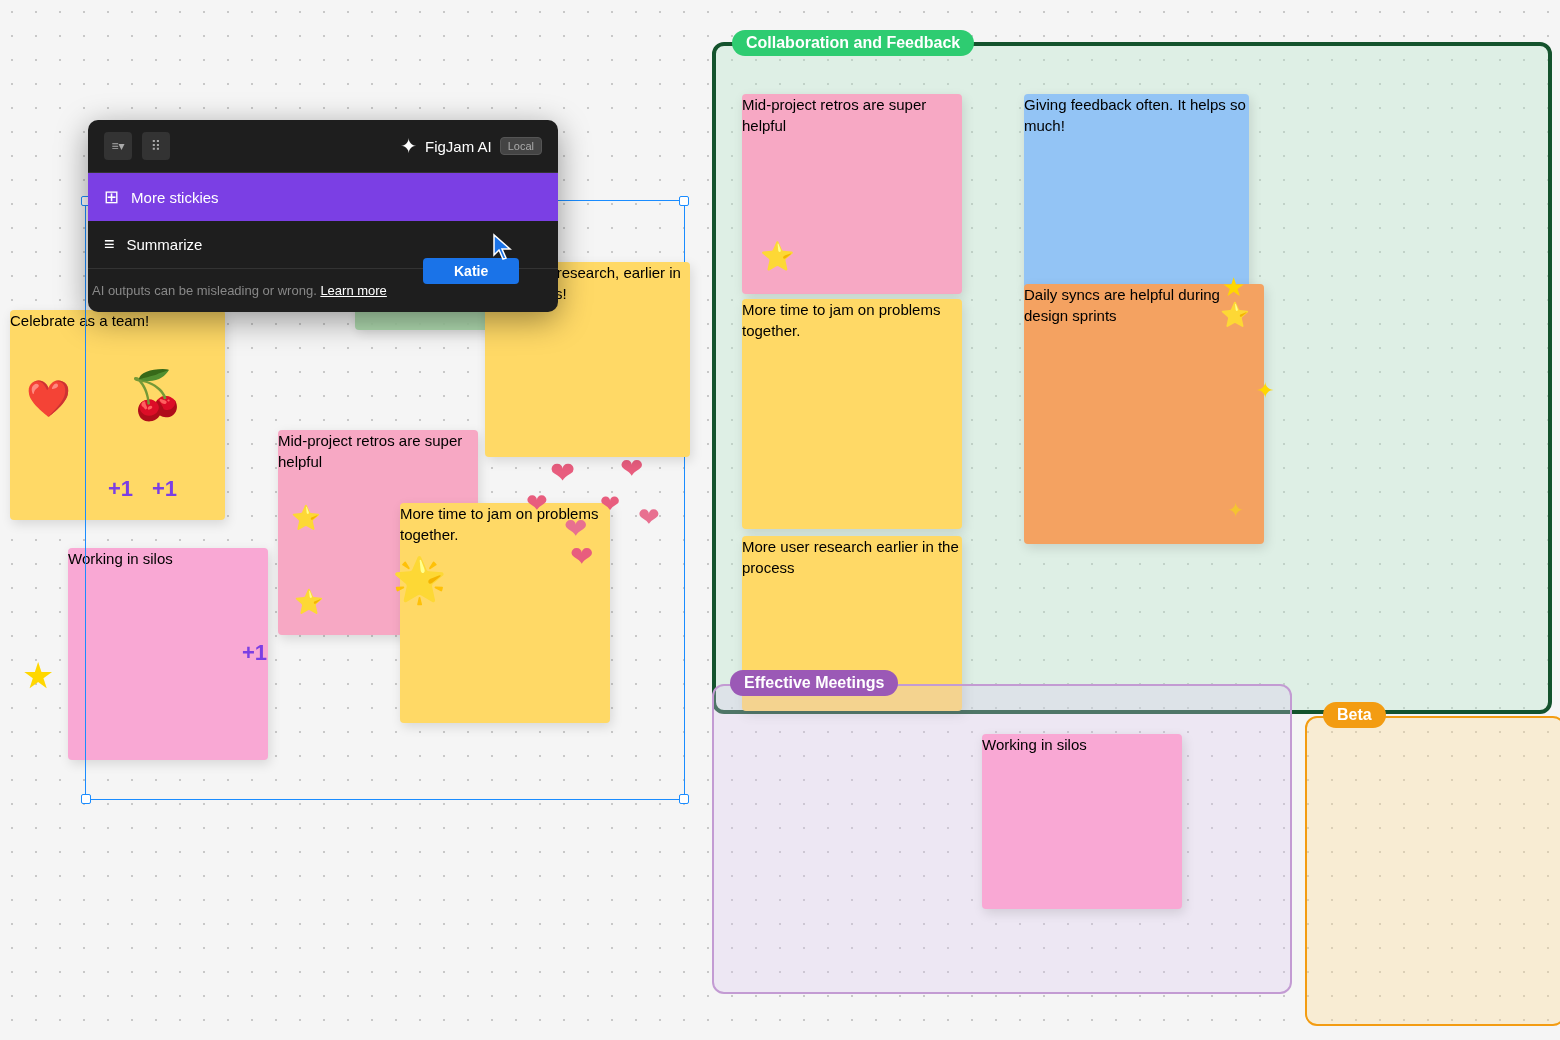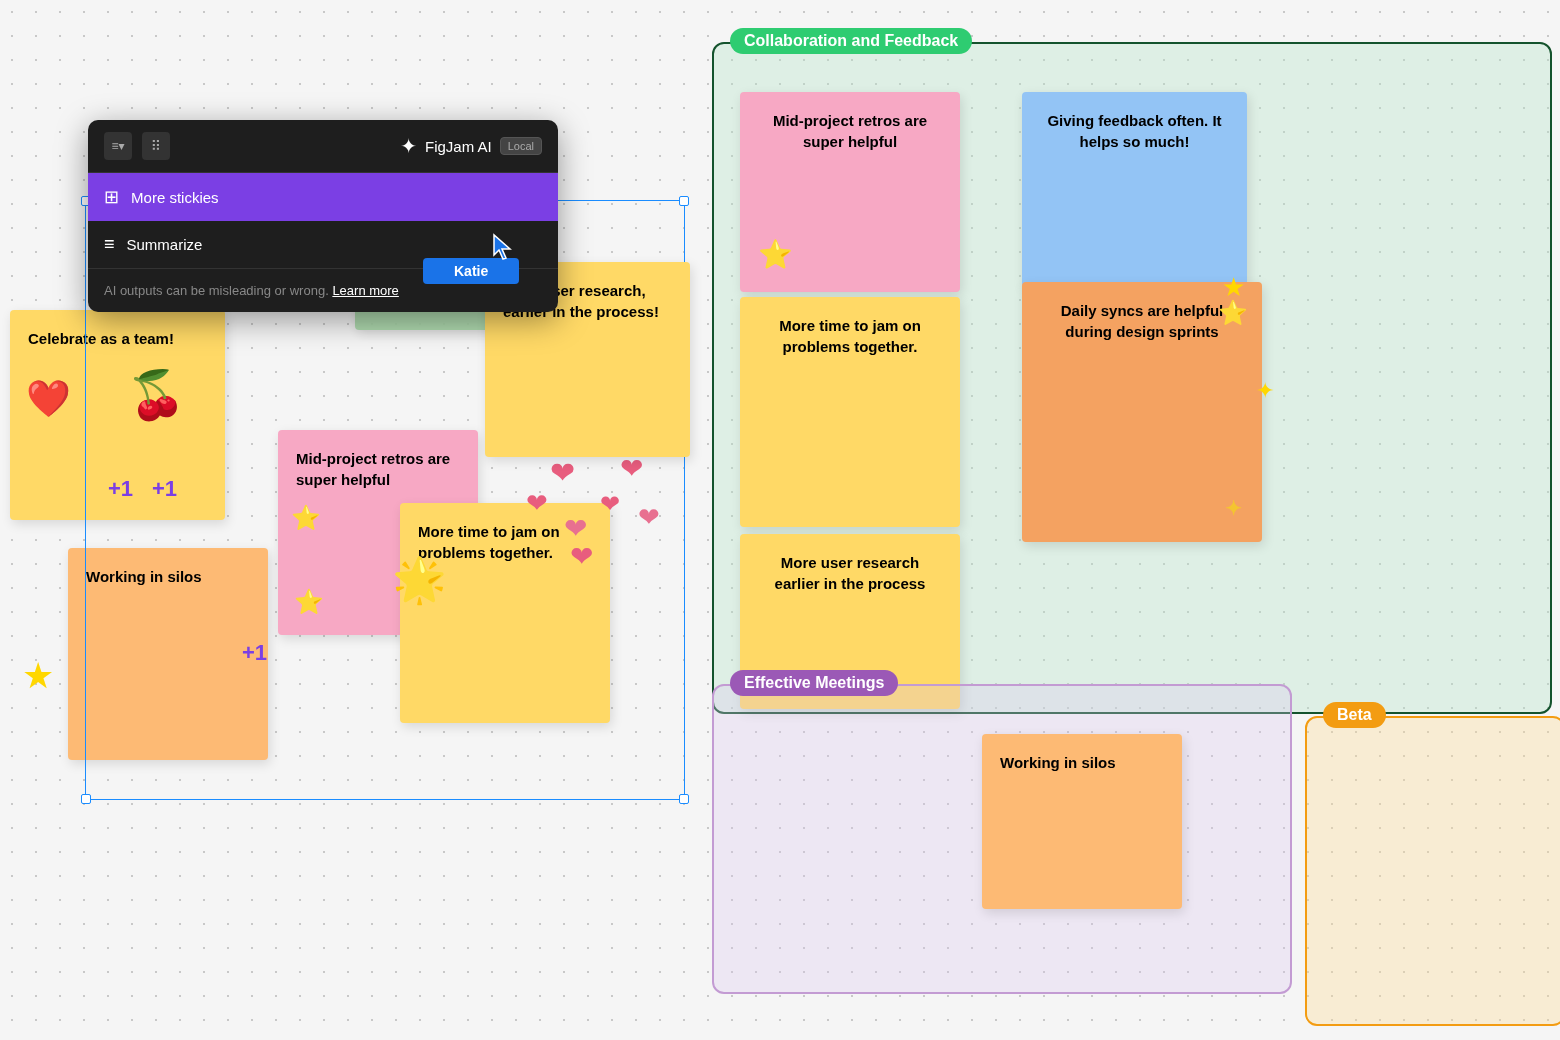--- a/index.html
+++ b/index.html
@@ -20,49 +20,47 @@
       width: 100%;
       height: 100%;
       top: 0;
       left: 0;
     }
 
     
     .sticky {
       position: absolute;
       border-radius: 4px;
-      padding: 18px;
       font-size: 15px;
-      font-weight: 700;
+      font-weight: 400;
       line-height: 1.4;
       box-shadow: 2px 4px 12px rgba(0,0,0,0.12);
     }
 
     .sticky-yellow { background: #FFD966; }
     .sticky-pink { background: #F7A8C4; }
     .sticky-blue { background: #93C4F5; }
     .sticky-orange { background: #F4A261; }
-    .sticky-salmon { background: #fdba74; }
+    .sticky-salmon { background: #f9a8d4; }
     .sticky-light-green { background: #A8D8A8; }
 
     
     .region {
       position: absolute;
       border-radius: 12px;
       padding: 20px;
     }
 
     .region-collaboration {
       left: 712px;
       top: 42px;
       width: 840px;
       height: 672px;
       background: rgba(180, 230, 200, 0.35);
-      border: 2px solid #14532d;
-      text-align: center;
+      border: 4px solid #14532d;
     }
 
     .region-meetings {
       left: 712px;
       top: 684px;
       width: 580px;
       height: 310px;
       background: rgba(220, 200, 240, 0.3);
       border: 2px solid #C39BD3;
     }
@@ -186,21 +184,21 @@
     .menu-item.active {
       background: #7B3FE4;
     }
 
     .menu-item-icon {
       font-size: 18px;
       color: white;
     }
 
     .menu-disclaimer {
-      padding: 14px 16px;
+      padding: 14px 4px;
       color: #888;
       font-size: 13px;
       border-top: 1px solid #333;
     }
 
     .menu-disclaimer a {
       color: white;
       text-decoration: underline;
     }
 

